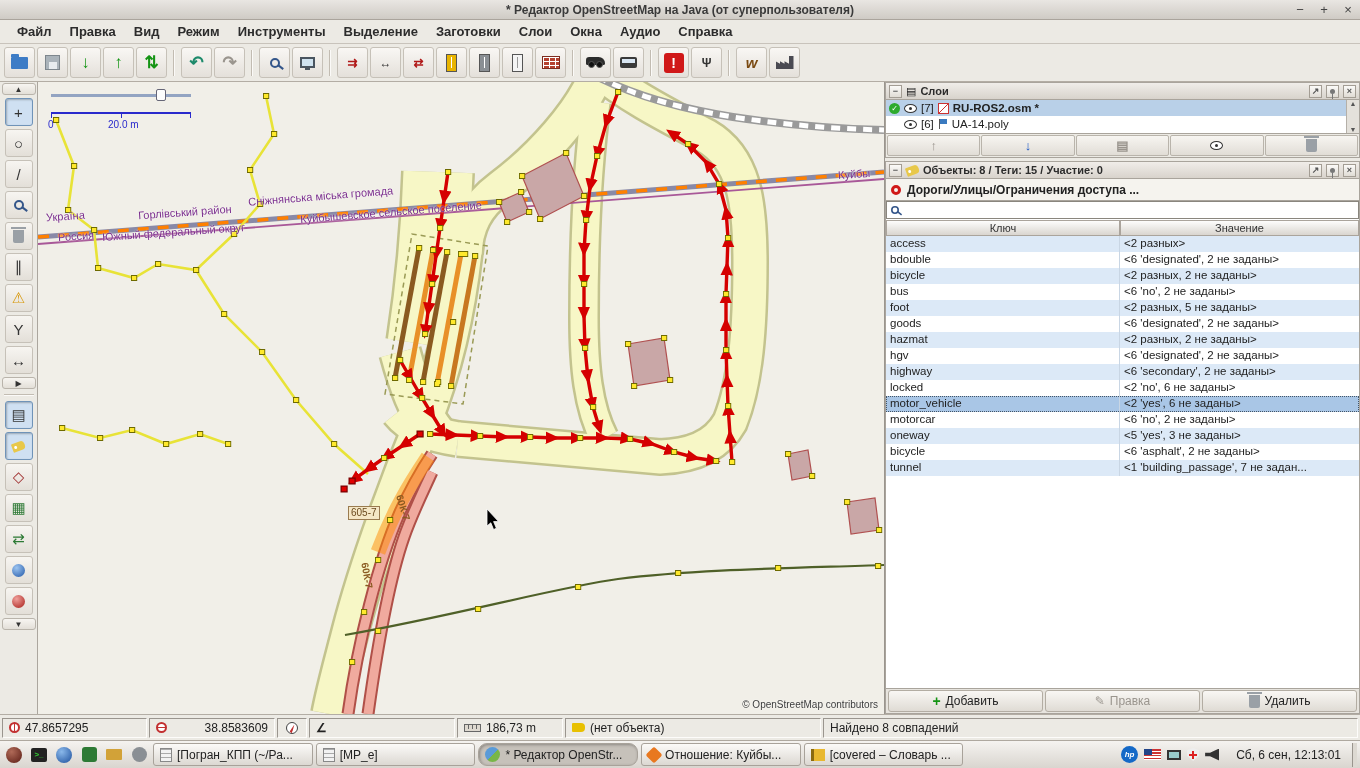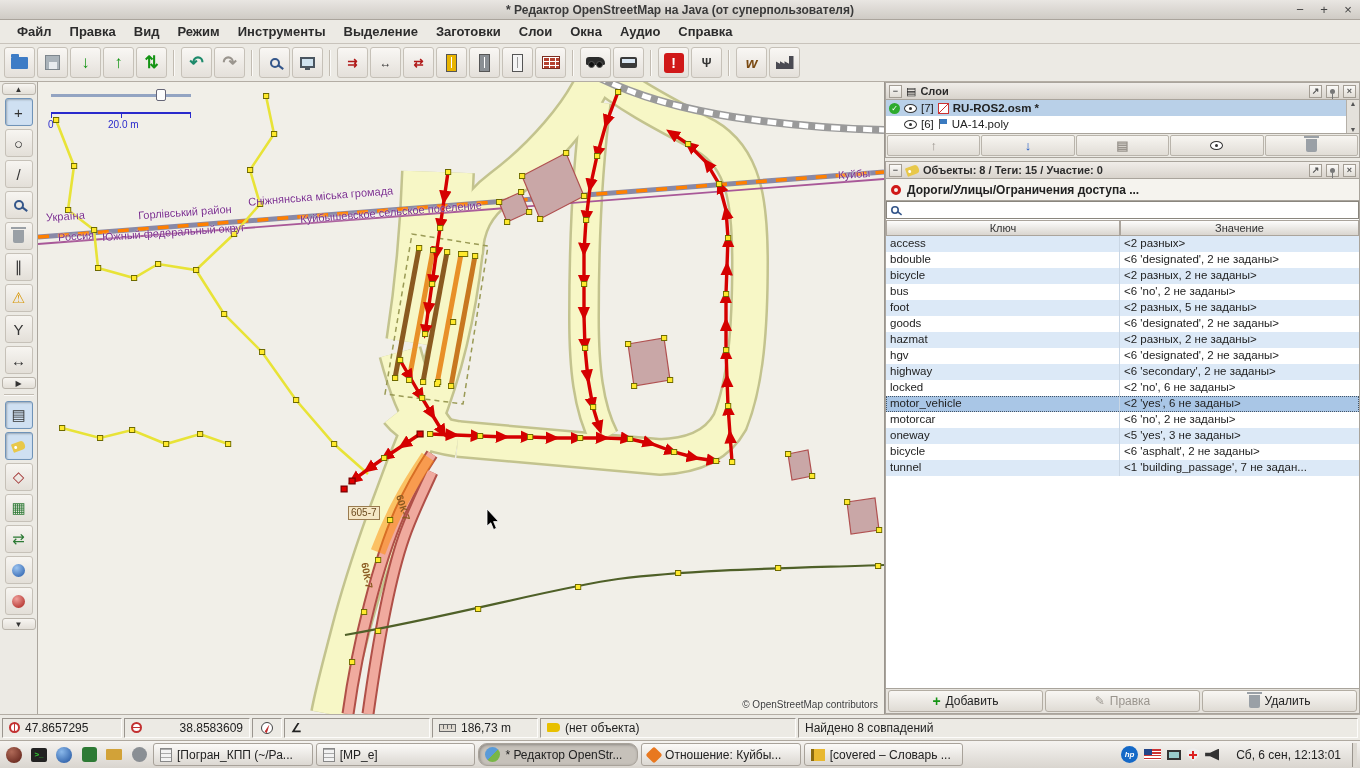--- a/index.html
+++ b/index.html
@@ -615,21 +615,21 @@
           <div class="btn">
             <span class="icon-trash"></span>
             <span>Удалить</span>
           </div>
         </div>
       </div>
     </div>
   </div>
 
   <div class="statusbar">
-    <div class="scell" style="width:120px;">
+    <div class="scell" style="width:145px;">
       <span class="geo"></span>
       <span>47.8657295</span>
     </div>
     <div class="scell" style="width:126px;justify-content:space-between;">
       <span class="geo h"></span>
       <span>38.8583609</span>
     </div>
     <div class="scell" style="width:30px; justify-content:center;">
       <span class="compass"></span>
     </div>

